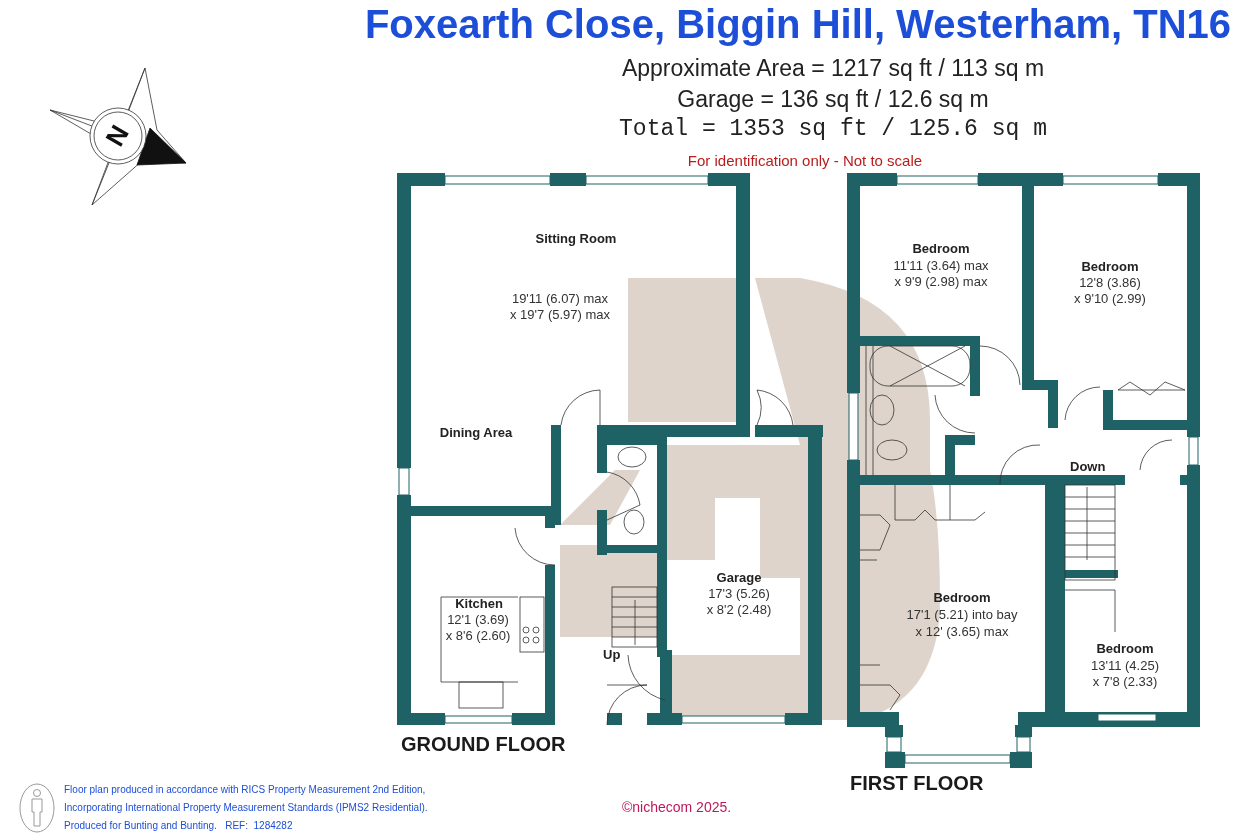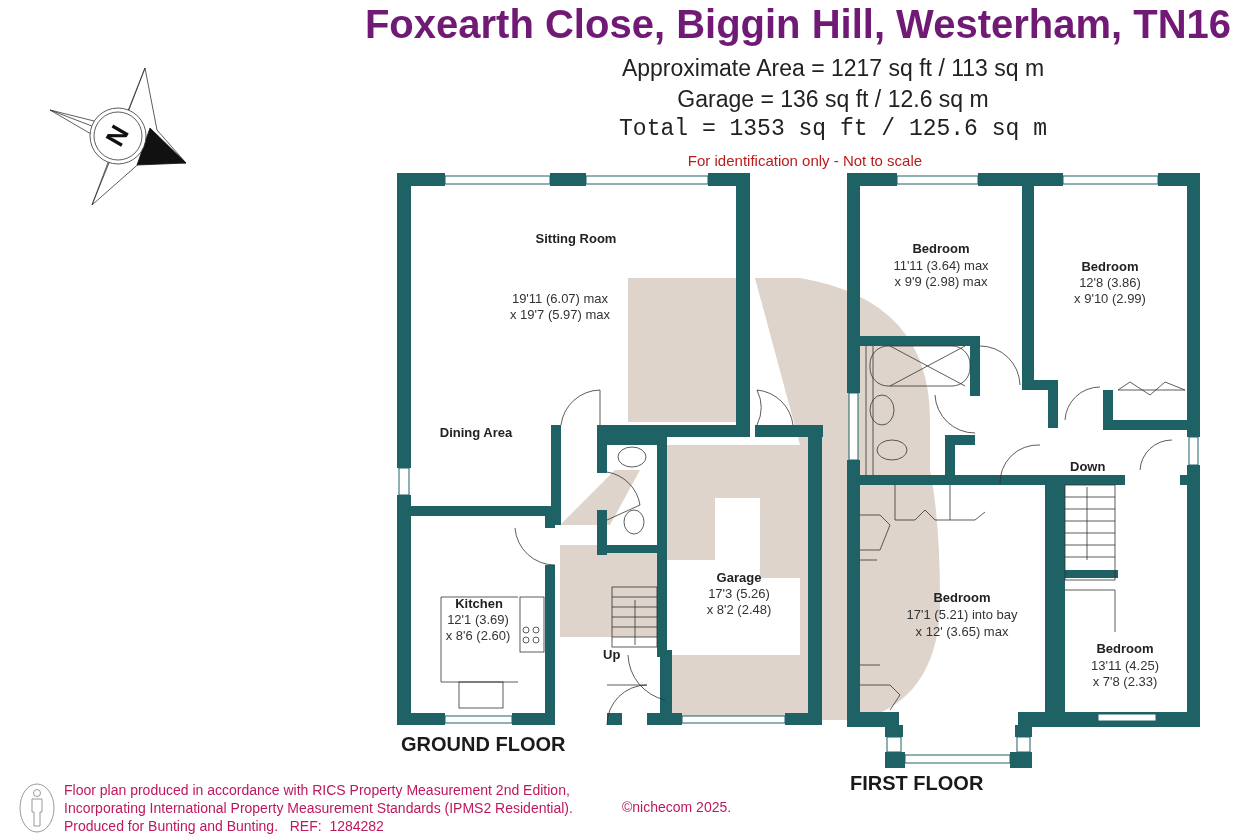--- a/index.html
+++ b/index.html
@@ -1,27 +1,27 @@
 <!DOCTYPE html>
 <html><head>
 <meta charset="utf-8">
 <style>
   html, body { margin:0; padding:0; background:#ffffff; }
   body { width:1252px; height:840px; position:relative; overflow:hidden; font-family:"Liberation Sans", sans-serif; color:#1a1a1a; }
   .abs { position:absolute; }
-  #title { left:344px; top:2px; width:908px; text-align:center; font-weight:bold; font-size:40px; letter-spacing:0px; white-space:nowrap; color:#701a75; }
+  #title { left:344px; top:2px; width:908px; text-align:center; font-weight:bold; font-size:40px; letter-spacing:0px; white-space:nowrap; color:#1d4ed8; }
   .area-line { left:508px; width:650px; text-align:center; font-size:23px; color:#222; white-space:nowrap; }
   #area1 { top:55px; } #area2 { top:86px; } #area3 { top:116px;font-family:Liberation Mono, monospace; }
   #ident { left:480px; top:152px; width:650px; text-align:center; font-size:15px; color:#b91c1c; }
   svg#plan { position:absolute; left:0; top:0; }
   .room-name { font-family:"Liberation Sans", sans-serif; font-weight:bold; font-size:13px; fill:#222; text-anchor:middle; }
   .room-dim { font-family:"Liberation Sans", sans-serif; font-size:13px; fill:#333; text-anchor:middle; }
   .floor-label { font-family:"Liberation Sans", sans-serif; font-weight:bold; font-size:20px; fill:#1a1a1a; }
   .stair-label { font-family:"Liberation Sans", sans-serif; font-weight:bold; font-size:13px; fill:#222; }
-  #footer { left:64px; top:781px; font-size:14px; line-height:18px; color:#be185d; white-space:pre; }
+  #footer { left:64px; top:781px; font-size:10px; line-height:18px; color:#1d4ed8; white-space:pre; }
   #copyright { left:622px; top:799px; font-size:14px; color:#be185d; }
   #person-icon { left:18px; top:782px; width:38px; height:52px; }
 </style>
 </head>
 <body>
 
 <div id="title" class="abs">Foxearth Close, Biggin Hill, Westerham, TN16</div>
 <div id="area1" class="abs area-line">Approximate Area = 1217 sq ft / 113 sq m</div>
 <div id="area2" class="abs area-line">Garage = 136 sq ft / 12.6 sq m</div>
 <div id="area3" class="abs area-line">Total = 1353 sq ft / 125.6 sq m</div>

